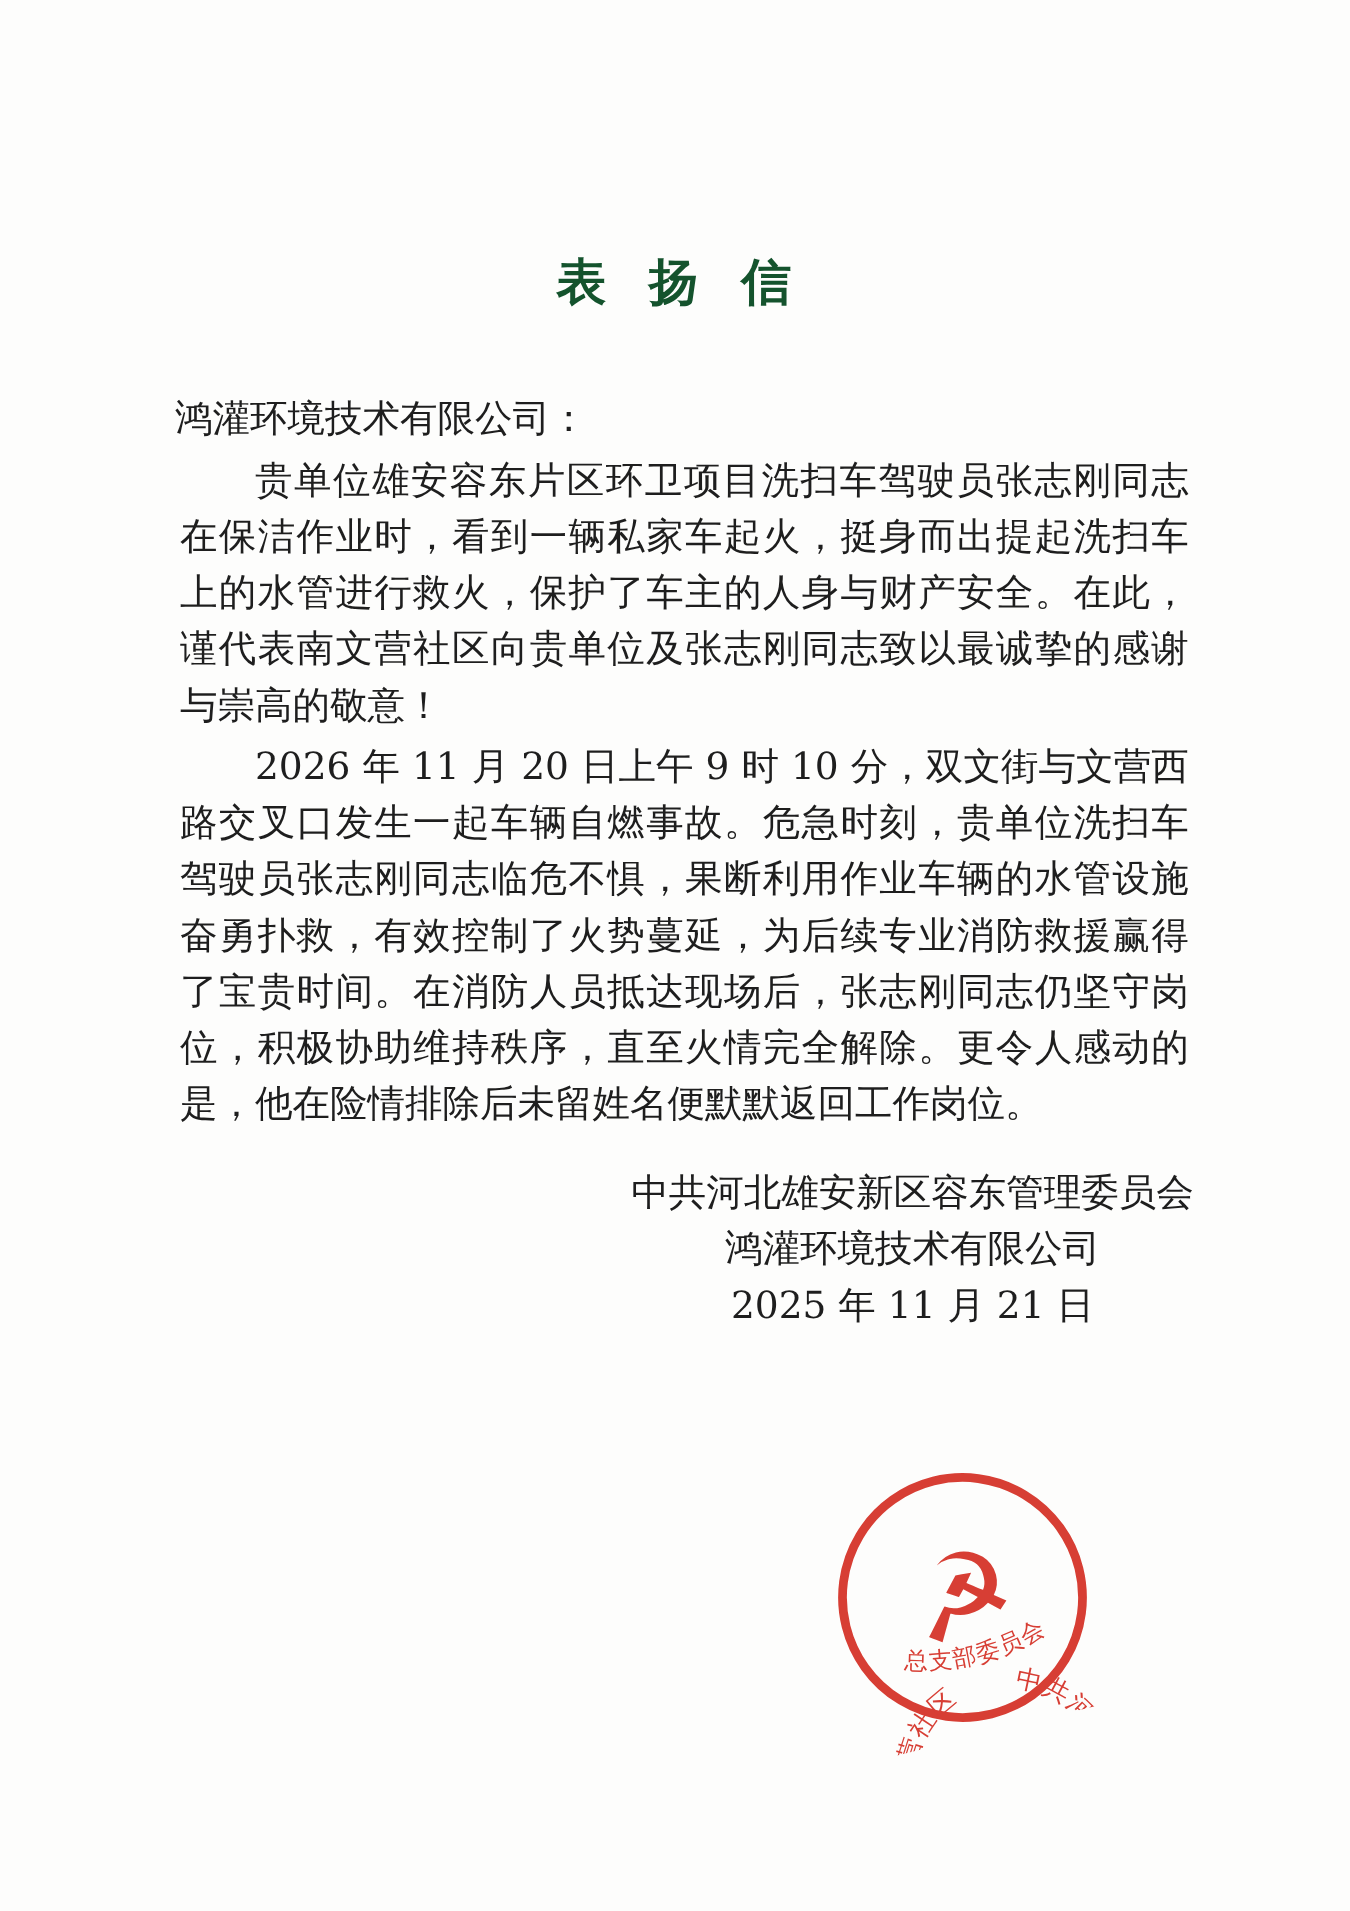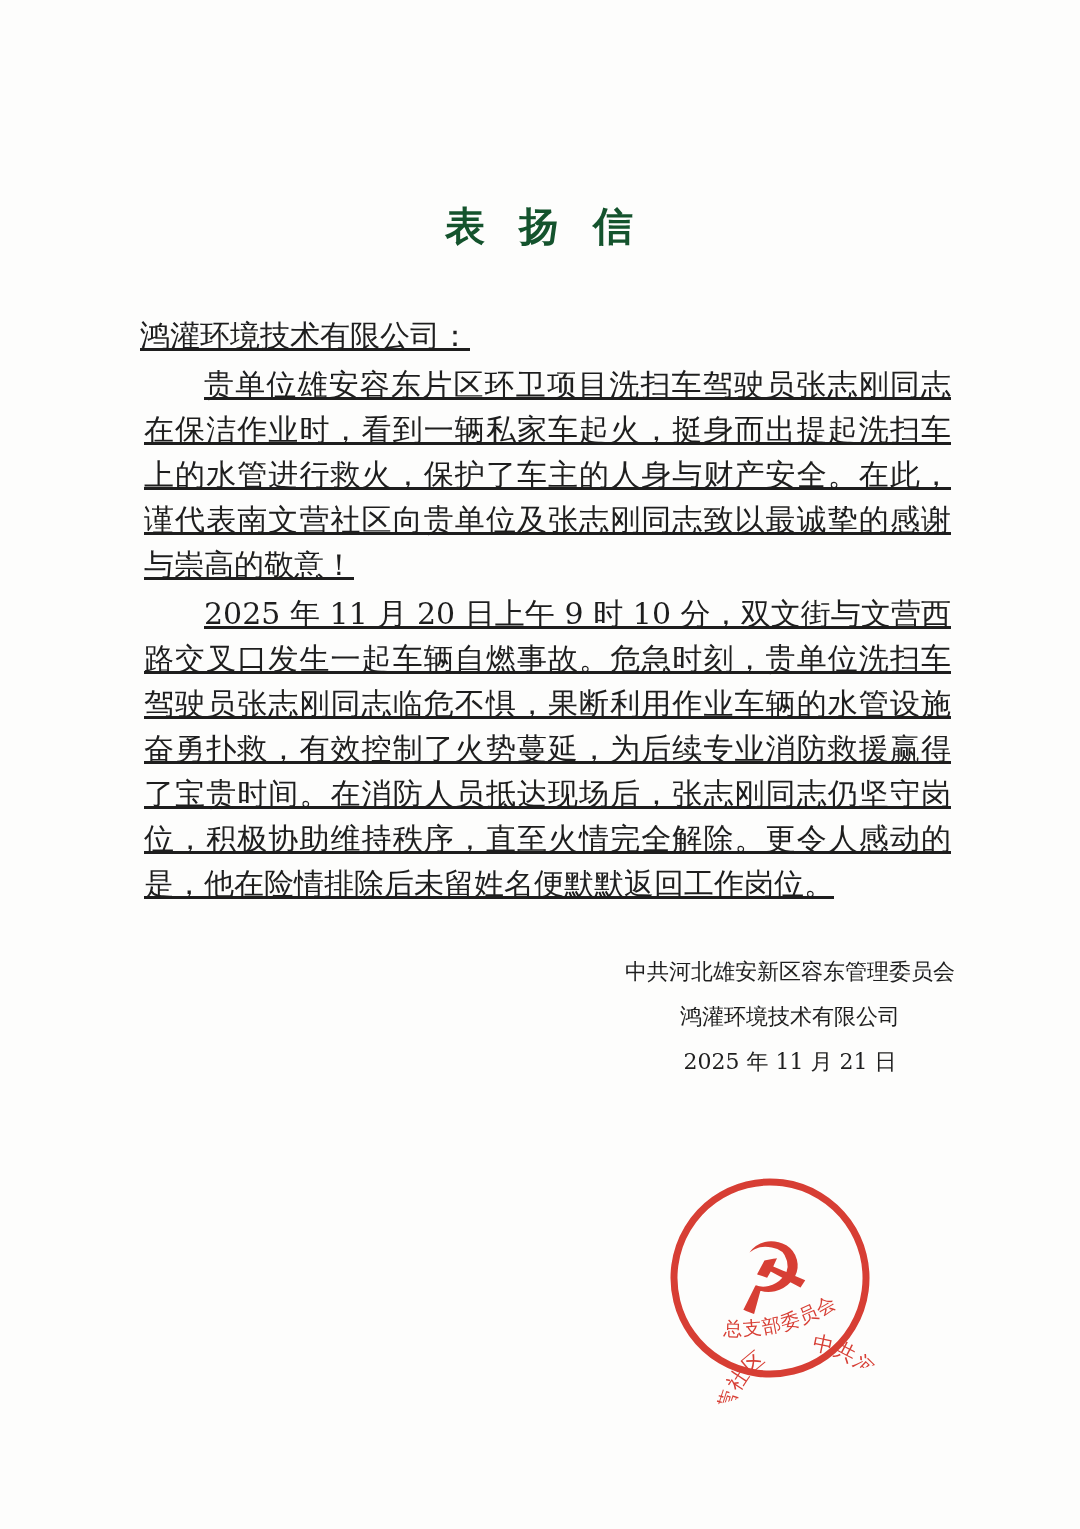--- a/index.html
+++ b/index.html
@@ -20,31 +20,30 @@
     letter-spacing:2px;
     word-spacing:16px;
     color:#14532d;
   }
   .body-text{
     margin:67px 125px 0 140px;
     font-size:30px;
     line-height:45px;
     text-align:justify;
     text-justify:inter-ideograph;
-    text-decoration:underline;
   }
   .salutation{margin:0;}
   .para{margin:4px;text-indent:2em;}
   .signature{
-    margin:43px 125px 0 auto;
+    margin:26px 125px 0 auto;
     width:fit-content;
     display:flex;
     flex-direction:column;
     align-items:center;
-    font-size:22px;
+    font-size:30px;
     line-height:45px;
     position:relative;
     z-index:1;
   }
   .sig-line{white-space:nowrap;}
   .seal{
     position:absolute;
     left:660px;
     top:1168px;
     width:220px;
@@ -60,21 +59,21 @@
 </head>
 <body>
 
 <div class="page">
 
   <h1 class="title">表 扬 信</h1>
 
   <div class="body-text">
     <p class="salutation">鸿灌环境技术有限公司：</p>
     <p class="para">贵单位雄安容东片区环卫项目洗扫车驾驶员张志刚同志在保洁作业时，看到一辆私家车起火，挺身而出提起洗扫车上的水管进行救火，保护了车主的人身与财产安全。在此，谨代表南文营社区向贵单位及张志刚同志致以最诚挚的感谢与崇高的敬意！</p>
-    <p class="para">2025 年 11 月 20 日上午 9 时 10 分，双文街与文营西路交叉口发生一起车辆自燃事故。危急时刻，贵单位洗扫车驾驶员张志刚同志临危不惧，果断利用作业车辆的水管设施奋勇扑救，有效控制了火势蔓延，为后续专业消防救援赢得了宝贵时间。在消防人员抵达现场后，张志刚同志仍坚守岗位，积极协助维持秩序，直至火情完全解除。更令人感动的是，他在险情排除后未留姓名便默默返回工作岗位。</p>
+    <p class="para">2026 年 11 月 20 日上午 9 时 10 分，双文街与文营西路交叉口发生一起车辆自燃事故。危急时刻，贵单位洗扫车驾驶员张志刚同志临危不惧，果断利用作业车辆的水管设施奋勇扑救，有效控制了火势蔓延，为后续专业消防救援赢得了宝贵时间。在消防人员抵达现场后，张志刚同志仍坚守岗位，积极协助维持秩序，直至火情完全解除。更令人感动的是，他在险情排除后未留姓名便默默返回工作岗位。</p>
   </div>
 
   <div class="signature">
     <div class="sig-line">中共河北雄安新区容东管理委员会</div>
     <div class="sig-line">鸿灌环境技术有限公司</div>
     <div class="sig-line">2025 年 11 月 21 日</div>
   </div>
 
   <svg class="seal" viewBox="0 0 220 220" width="220" height="220" aria-hidden="true">
     <circle cx="110" cy="110" r="96" fill="none" stroke="#d5291e" stroke-width="7"></circle>

